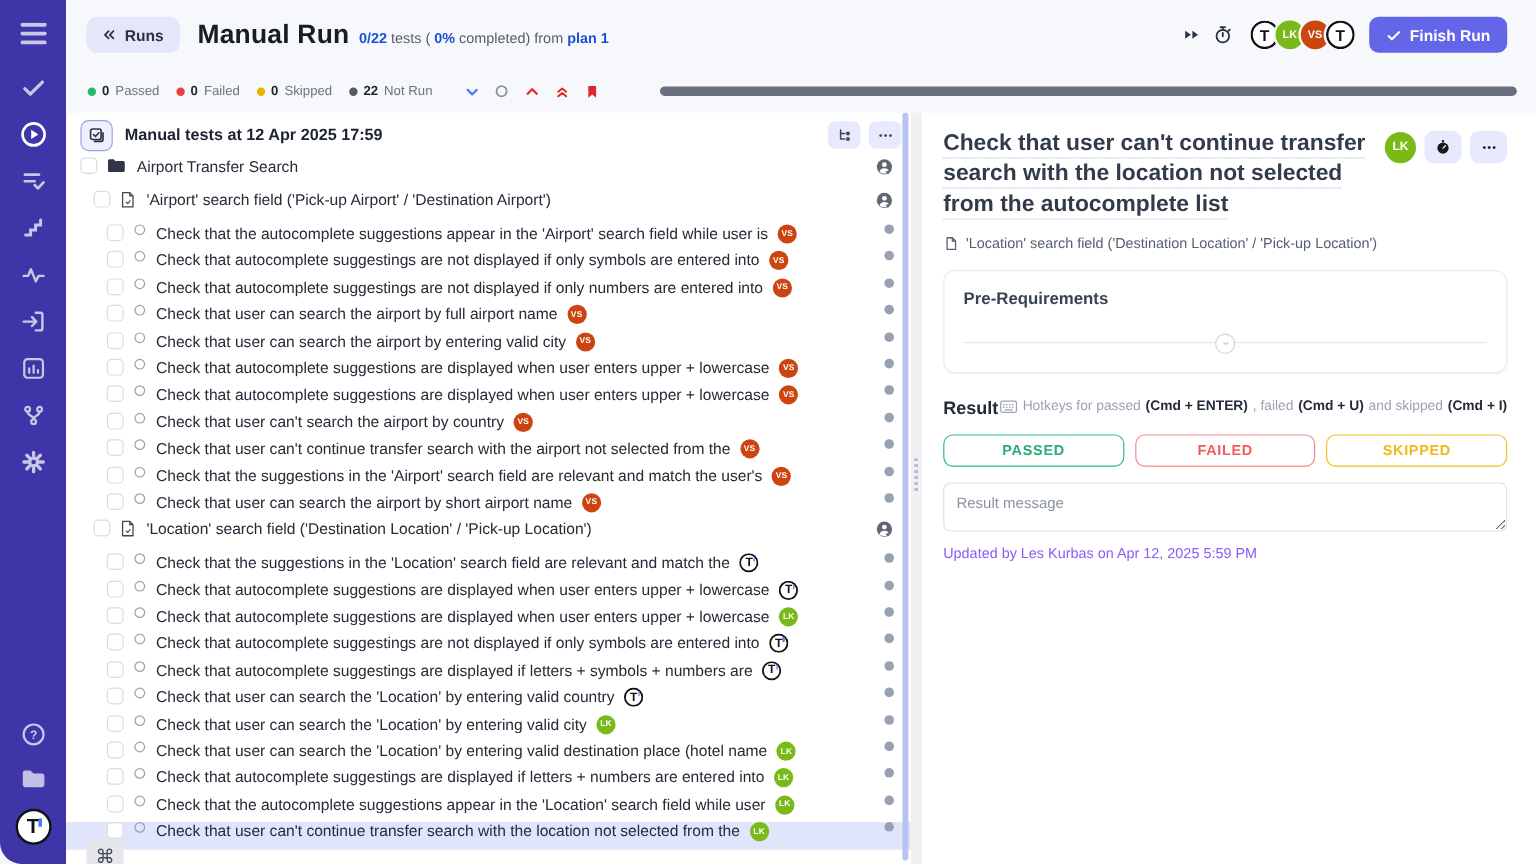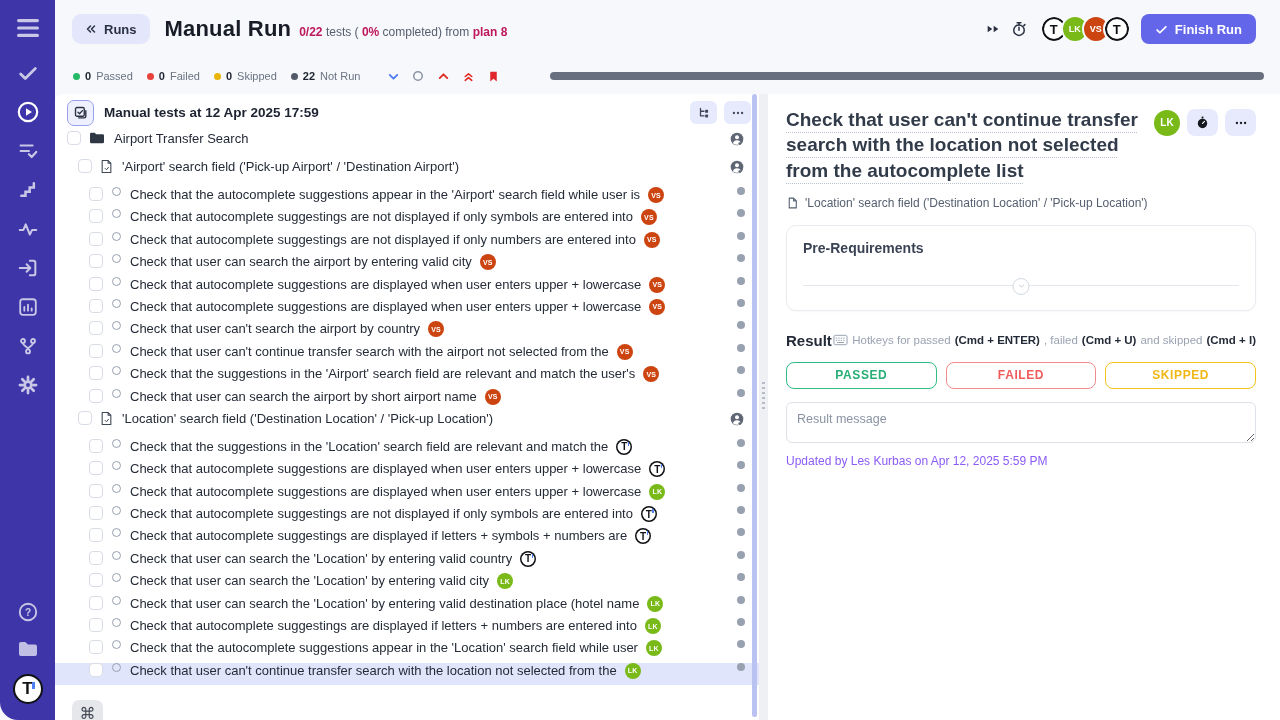--- a/index.html
+++ b/index.html
@@ -21,21 +21,21 @@
 
   
   .main{position:absolute;left:55px;top:0;width:1225px;height:720px;display:flex;flex-direction:column;}
 
   
   .tophdr{height:58px;display:flex;align-items:center;padding:0 24px 0 17px;flex:none;}
   .chip-back{display:flex;align-items:center;gap:7px;background:#e4e7fc;border:none;border-radius:9px;
              height:30px;padding:0 13px;font-size:13px;font-weight:bold;color:#2a3142;cursor:pointer;font-family:inherit;}
   .page-title{font-size:22px;font-weight:800;color:#171c26;margin-left:15px;letter-spacing:.2px;}
   .run-summary{font-size:12px;color:#555e6e;margin-left:8px;margin-top:6px;}
-  .run-summary b{color:#be185d;}
+  .run-summary b{color:#1d4ed8;}
   .hdr-spacer{flex:1;}
   .hdr-ic{width:26px;height:26px;display:flex;align-items:center;justify-content:center;color:#2a3142;cursor:pointer;}
   .avatar-group{display:flex;margin:0 10px 0 8px;}
   .av{width:24px;height:24px;border-radius:50%;display:flex;align-items:center;justify-content:center;
       font-size:9px;font-weight:bold;color:#fff;border:2px solid #f7f8fb;box-sizing:content-box;margin-left:-7px;}
   .av:first-child{margin-left:0;}
   .av.logo{background:#fff;color:#101215;border:2px solid #f7f8fb;box-shadow:inset 0 0 0 2px #101215;font-size:13px;}
   .av.lk{background:#79ba19;}
   .av.vs{background:#cc4410;}
   .btn-finish{display:flex;align-items:center;gap:7px;background:#6466e9;color:#fff;border:none;border-radius:8px;
@@ -224,21 +224,21 @@
             <path d="M11 6l-6 6 6 6M19 6l-6 6 6 6"></path>
           </svg>
         <span>Runs</span>
       </button>
       <span class="page-title">Manual Run</span>
       <span class="run-summary">
         <b>0/22</b>
         <span>tests (</span>
         <b>0%</b>
         <span>completed) from</span>
-        <b>plan 8</b>
+        <b>plan 1</b>
       </span>
       <span class="hdr-spacer"></span>
       <span class="hdr-ic">
         <svg width="16" height="16" viewBox="0 0 24 24" fill="#2a3142">
             <path d="M4 7l7 5-7 5zM13 7l7 5-7 5z"></path>
           </svg>
       </span>
       <span class="hdr-ic">
         <svg width="18" height="18" viewBox="0 0 24 24" fill="none" stroke="#2a3142" stroke-width="2" stroke-linecap="round">
             <circle cx="12" cy="13.5" r="7"></circle>
@@ -399,20 +399,28 @@
               <span class="cb"></span>
               <span class="st-circle"></span>
               <span class="lbl">Check that autocomplete suggestings are not displayed if only numbers are entered into</span>
               <span class="badge b-vs">VS</span>
               <span class="sp"></span>
               <span class="rdot"></span>
             </div>
             <div class="row test indent2">
               <span class="cb"></span>
               <span class="st-circle"></span>
+              <span class="lbl">Check that user can search the airport by full airport name</span>
+              <span class="badge b-vs">VS</span>
+              <span class="sp"></span>
+              <span class="rdot"></span>
+            </div>
+            <div class="row test indent2">
+              <span class="cb"></span>
+              <span class="st-circle"></span>
               <span class="lbl">Check that user can search the airport by entering valid city</span>
               <span class="badge b-vs">VS</span>
               <span class="sp"></span>
               <span class="rdot"></span>
             </div>
             <div class="row test indent2">
               <span class="cb"></span>
               <span class="st-circle"></span>
               <span class="lbl">Check that autocomplete suggestions are displayed when user enters upper + lowercase</span>
               <span class="badge b-vs">VS</span>

